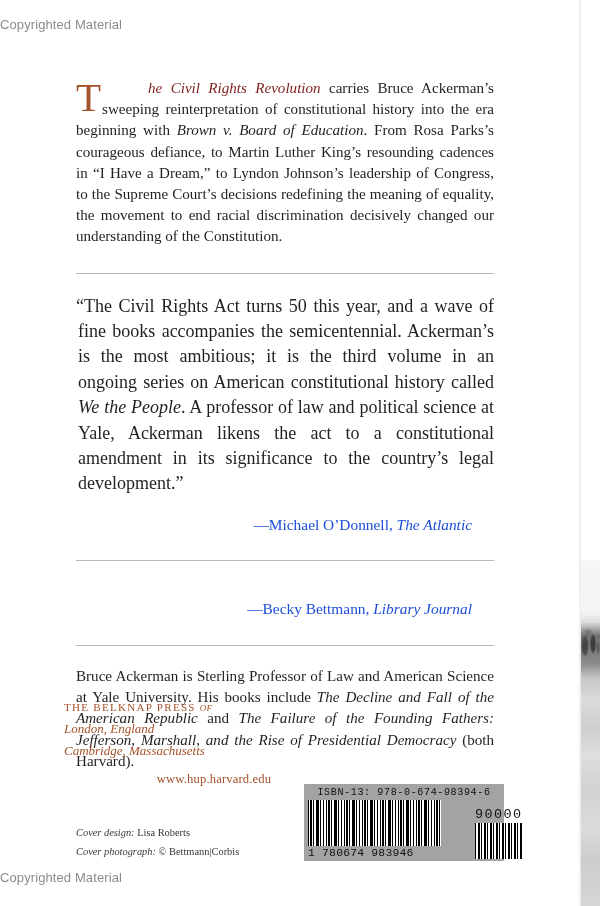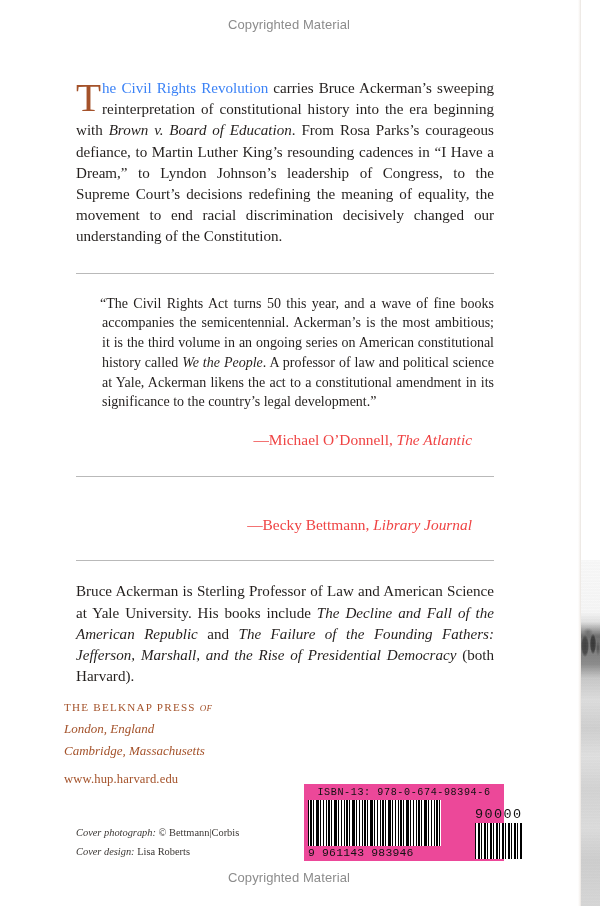--- a/index.html
+++ b/index.html
@@ -79,21 +79,21 @@
     width: 3px;
     height: 906px;
     background: linear-gradient(to right, #ffffff 0%, #f6f3f0 60%, #e9e4df 100%);
   }
 
   
   .copyright-band {
     position: absolute;
     left: 0;
     width: 578px;
-    text-align: center;
+    text-align: left;
     font-family: "Liberation Sans", sans-serif;
     font-size: 13px;
     letter-spacing: 0.1px;
     color: #8c8c8c;
     user-select: none;
   }
   .copyright-band.top { top: 17px; }
   .copyright-band.bottom { top: 870px; }
 
   
@@ -122,54 +122,55 @@
   .intro .dropcap {
     float: left;
     font-family: "Liberation Serif", serif;
     font-size: 41px;
     line-height: 0.80;
     color: #a4522a;
     padding: 3px 1px 0 0;
     margin-right: 0px;
   }
   .intro .lead-title {
-    color: #3b82f6;
+    font-style: italic;
+    color: #7f1d1d;
+    margin-left: 46px;
   }
   .intro em { }
 
   
   .rule {
     height: 1px;
     background: #b9b9b9;
     border: 0;
     margin: 0;
     width: 418px;
   }
 
   .sp-a { height: 25px; }
   .sp-b { height: 20px; }
 
   
   .quote {
-    font-size: 14px;
+    font-size: 18px;
     line-height: 1.41;
     color: #231f1d;
     text-align: justify;
     padding-left: 2px;
     text-indent: -2px;
-    margin-left: 24px;
   }
   .quote em { font-style: italic; }
 
   .attrib {
     margin-top: 17px;
     text-align: right;
     padding-right: 22px;
     font-size: 15.4px;
-    color: #ef4444;
+    color: #1d4ed8;
   }
   .attrib em { font-style: italic; }
 
   .bio {
     font-size: 15.1px;
     line-height: 1.41;
     text-align: justify;
   }
   .bio em { font-style: italic; }
 
@@ -197,41 +198,42 @@
   .imprint .place {
     font-style: italic;
     font-size: 13px;
     line-height: 1.46;
     margin-top: 3px;
   }
   .imprint .url {
     font-size: 12.6px;
     margin-top: 11px;
     letter-spacing: 0.15px;
+    text-align: center;
   }
 
   
   .credits {
     position: absolute;
     left: 76px;
     top: 824px;
     width: 250px;
     color: #3a3633;
     font-size: 10.4px;
     line-height: 1.82;
   }
   .credits em { font-style: italic; }
 
   
   .barcode-box {
     position: absolute;
     left: 304px;
     top: 784px;
     width: 200px;
-    background: #ec4899;
+    background: #a3a3a3;
     padding: 3px 4px 2px 4px;
     box-sizing: border-box;
   }
   .barcode-isbn {
     font-family: "Liberation Mono", monospace;
     font-size: 10.1px;
     letter-spacing: 0.6px;
     color: #111111;
     text-align: center;
     margin-bottom: 2px;
@@ -334,30 +336,30 @@
   </div>
 
   <div class="imprint">
     <div class="smallcaps"><span>The Belknap Press </span><span class="of">of</span></div>
     <div class="place">London, England</div>
     <div class="place">Cambridge, Massachusetts</div>
     <div class="url">www.hup.harvard.edu</div>
   </div>
 
   <div class="credits">
+    <div><em>Cover design:</em><span> Lisa Roberts</span></div>
     <div><em>Cover photograph:</em><span> © Bettmann|Corbis</span></div>
-    <div><em>Cover design:</em><span> Lisa Roberts</span></div>
   </div>
 
   <div class="barcode-box">
     <div class="barcode-isbn">ISBN-13: 978-0-674-98394-6</div>
     <div class="barcode-rows">
       <div class="bc-main">
         <div class="bars"></div>
-        <div class="barcode-digits">9 961143 983946</div>
+        <div class="barcode-digits">1 780674 983946</div>
       </div>
       <div class="bc-addon">
         <div class="addon-digits">90000</div>
         <div class="bars"></div>
       </div>
     </div>
   </div>
 
   <div class="copyright-band bottom">Copyrighted Material</div>
 

